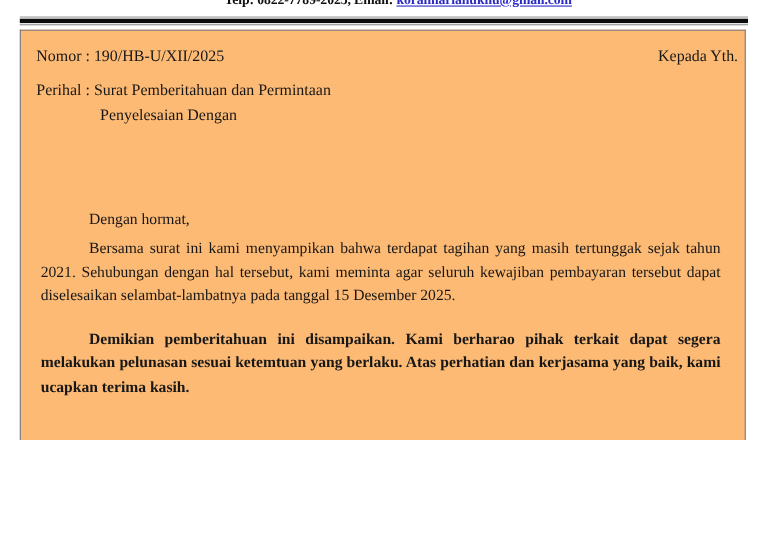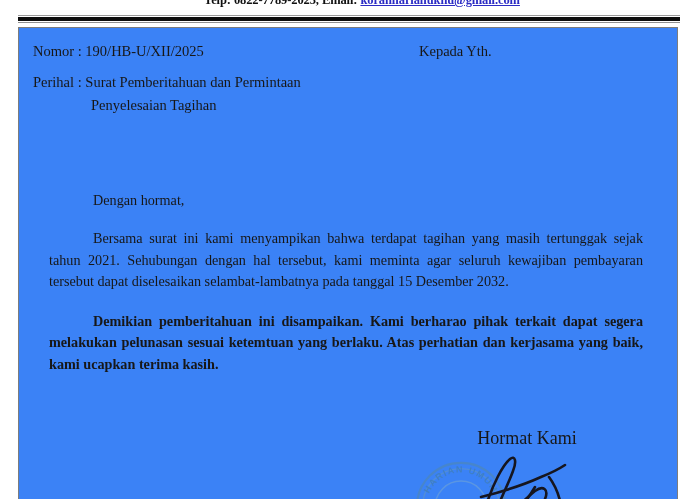--- a/index.html
+++ b/index.html
@@ -68,25 +68,25 @@
     width: 100%;
     margin-top: 1px;
   }
 
   
   .letter-box {
     position: absolute;
     left: 18px;
     top: 27px;
     width: 660px;
-    height: 472px;
+    height: 373px;
     border: 1px solid #7d7d7d;
     border-bottom: none;
     box-sizing: border-box;
-    background: #3b82f6;
+    background: #fdba74;
     overflow: hidden;
   }
 
   
   .hdr {
     position: relative;
     padding: 12px 0 0 0;
   }
   .hdr-row {
     display: flex;
@@ -94,42 +94,42 @@
   }
   .hdr-left {
     width: 400px;
     padding-left: 14px;
     box-sizing: border-box;
     font-size: 14.5px;
     line-height: 1.55;
   }
   .hdr-right {
     flex: 1;
-    text-align: left;
+    text-align: right;
     font-size: 14.5px;
     line-height: 1.55;
     padding-right: 6px;
   }
   .hdr-row-2 {
     margin-top: 9px;
     flex-direction: column;
   }
   .perihal-cont {
     padding-left: 58px;
   }
 
   
   .body {
     padding: 0 18px 0 14px;
     font-size: 14.2px;
     line-height: 1.52;
     text-align: justify;
   }
   .body p {
-    margin: 16px;
+    margin: 4px;
     text-indent: 44px;
   }
   .p-salutation {
     margin-top: 74px !important;
   }
   .p-1 { margin-top: 0 !important; }
   .p-2 { margin-top: 16px !important; }
   .p-3 { margin-top: 18px !important; font-weight: bold; }
 
   
@@ -191,29 +191,29 @@
       </div>
       <div class="hdr-right">Kepada Yth.</div>
     </div>
 
     <div class="hdr-row hdr-row-2">
       <div class="hdr-left">
         <div>
           <span>Perihal :</span>
           <span>Surat Pemberitahuan dan Permintaan</span>
         </div>
-        <div class="perihal-cont">Penyelesaian Tagihan</div>
+        <div class="perihal-cont">Penyelesaian Dengan</div>
       </div>
     </div>
 
   </div>
 
   <div class="body">
     <p class="p-salutation">Dengan hormat,</p>
-    <p class="p-1">Bersama surat ini kami menyampikan bahwa terdapat tagihan yang masih tertunggak sejak tahun 2021. Sehubungan dengan hal tersebut, kami meminta agar seluruh kewajiban pembayaran tersebut dapat diselesaikan selambat-lambatnya pada tanggal 15 Desember 2032.</p>
+    <p class="p-1">Bersama surat ini kami menyampikan bahwa terdapat tagihan yang masih tertunggak sejak tahun 2021. Sehubungan dengan hal tersebut, kami meminta agar seluruh kewajiban pembayaran tersebut dapat diselesaikan selambat-lambatnya pada tanggal 15 Desember 2025.</p>
     <p class="p-3">Demikian pemberitahuan ini disampaikan. Kami berharao pihak terkait dapat segera melakukan pelunasan sesuai ketemtuan yang berlaku. Atas perhatian dan kerjasama yang baik, kami ucapkan terima kasih.</p>
   </div>
 
   <div class="sign-area">
     <div class="sign-closing">Hormat Kami</div>
 
     <div class="stamp-wrap">
 
       <svg class="stamp" viewBox="0 0 100 100">
         <circle cx="50" cy="50" r="46" fill="none" stroke="#4a86c4" stroke-width="2.4" opacity="0.85"></circle>

